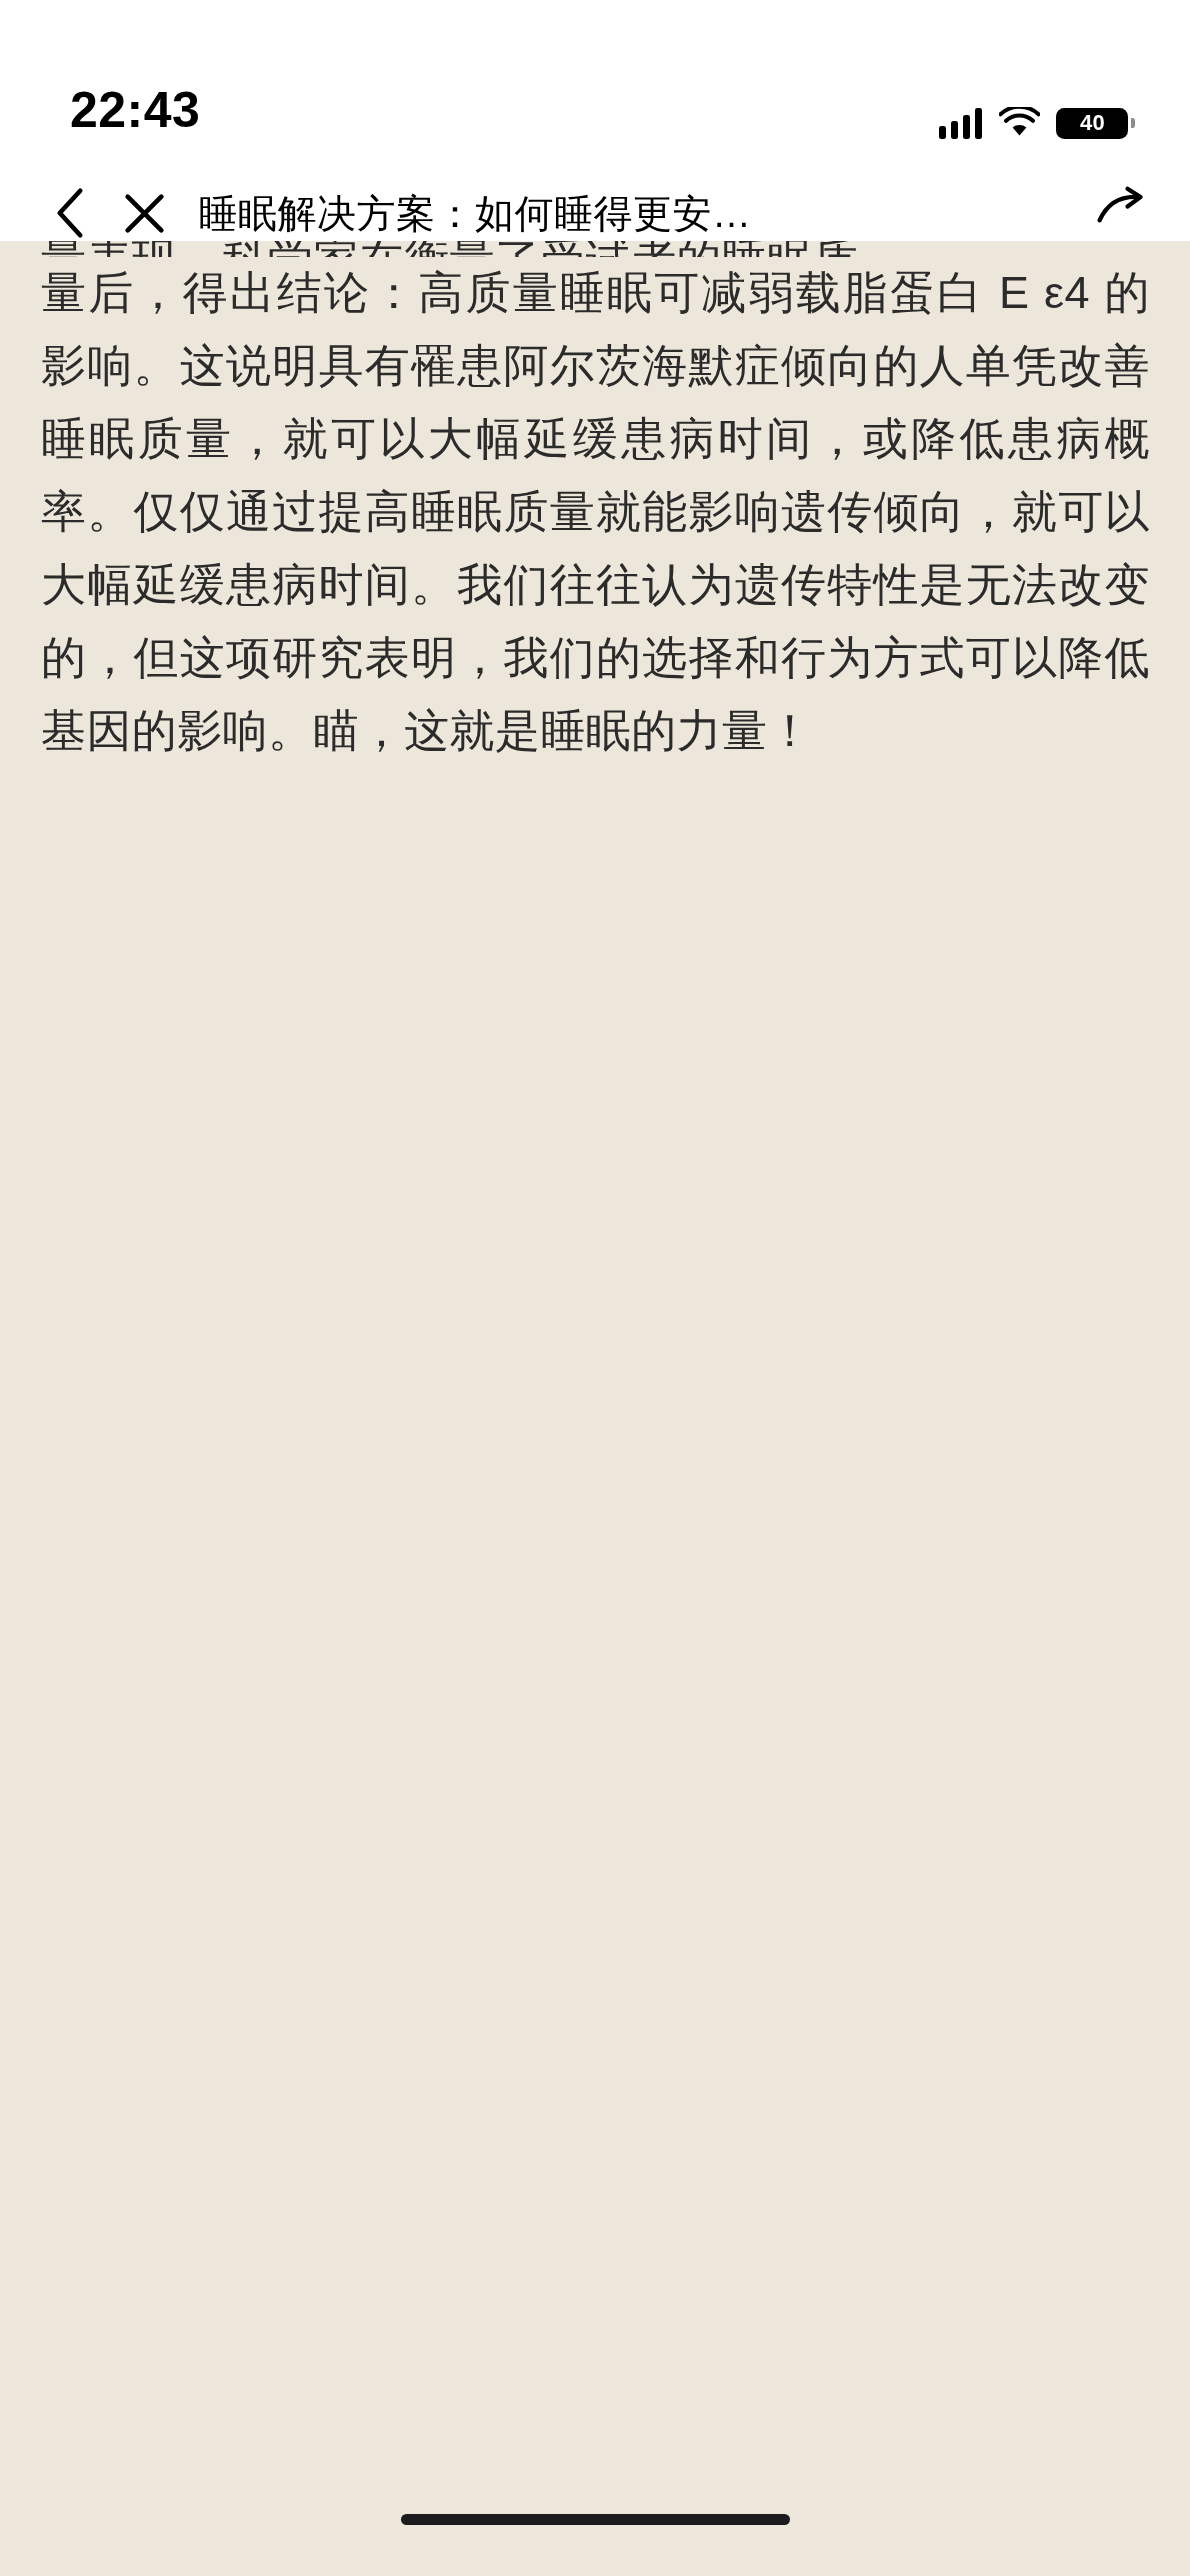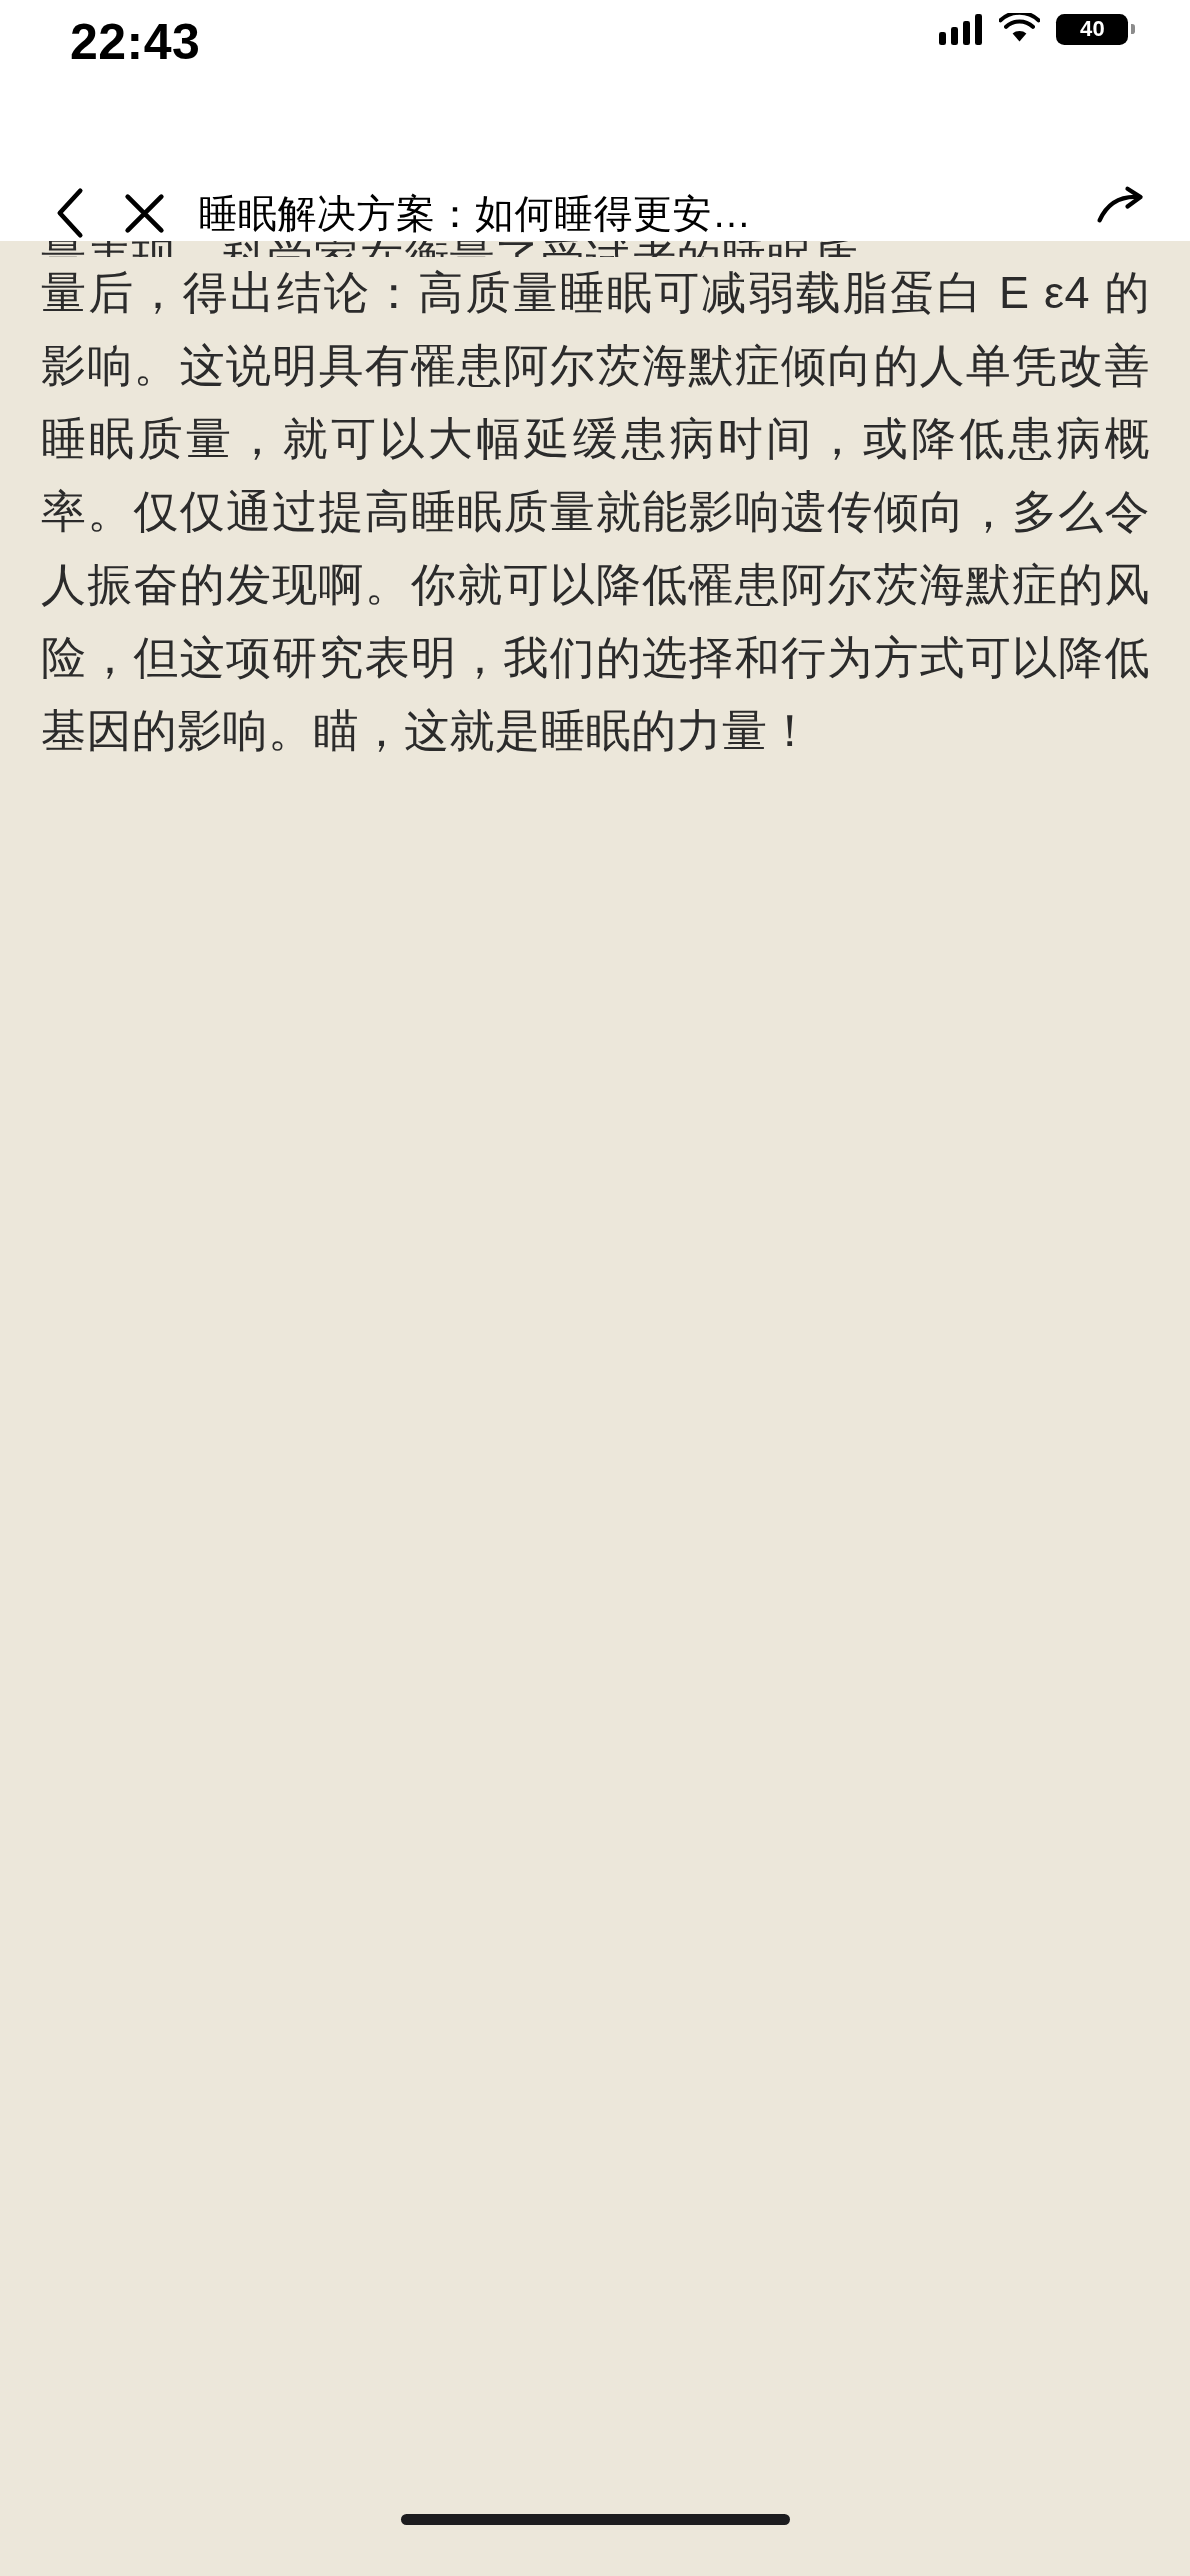--- a/index.html
+++ b/index.html
@@ -20,21 +20,21 @@
     flex-direction: column;
   }
 
   
   .status-bar {
     position: relative;
     height: 139px;
     flex: 0 0 139px;
     background: #ffffff;
     display: flex;
-    align-items: flex-start;
+    align-items: flex-end;
     justify-content: space-between;
     padding: 0 57px 0 57px;
   }
   .status-time {
     font-size: 50px;
     font-weight: 600;
     letter-spacing: 0.5px;
     color: #000000;
     padding-top: 13px;
     padding-left: 13px;
@@ -199,21 +199,21 @@
         <path d="M6 38 C16 16 34 12 48 13" stroke="#000" stroke-width="4.6" fill="none" stroke-linecap="round"></path>
         <path d="M36 4 L50 13 L36 23" stroke="#000" stroke-width="4.6" fill="none" stroke-linecap="round" stroke-linejoin="round"></path>
       </svg>
     </div>
   </div>
 
   <div class="article">
     <div class="article-inner">
       <div class="para clip-top">
         <span class="cut">量表现。科学家在衡量了受试者的睡眠质</span>
-        <span>量后，得出结论：高质量睡眠可减弱载脂蛋白 E ε4 的影响。这说明具有罹患阿尔茨海默症倾向的人单凭改善睡眠质量，就可以大幅延缓患病时间，或降低患病概率。仅仅通过提高睡眠质量就能影响遗传倾向，多么令人振奋的发现啊。你就可以降低罹患阿尔茨海默症的风险，但这项研究表明，我们的选择和行为方式可以降低基因的影响。瞄，这就是睡眠的力量！</span>
+        <span>量后，得出结论：高质量睡眠可减弱载脂蛋白 E ε4 的影响。这说明具有罹患阿尔茨海默症倾向的人单凭改善睡眠质量，就可以大幅延缓患病时间，或降低患病概率。仅仅通过提高睡眠质量就能影响遗传倾向，就可以大幅延缓患病时间。我们往往认为遗传特性是无法改变的，但这项研究表明，我们的选择和行为方式可以降低基因的影响。瞄，这就是睡眠的力量！</span>
       </div>
     </div>
   </div>
 
   <div class="home-area">
     <div class="home-bar"></div>
   </div>
 
 </div>
 

